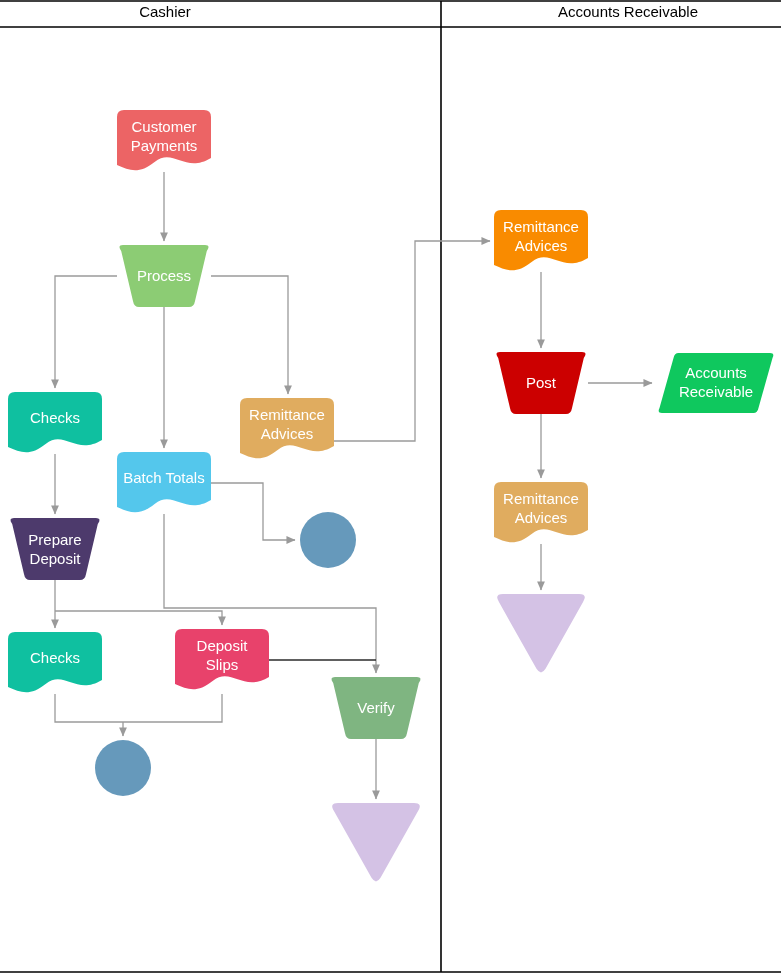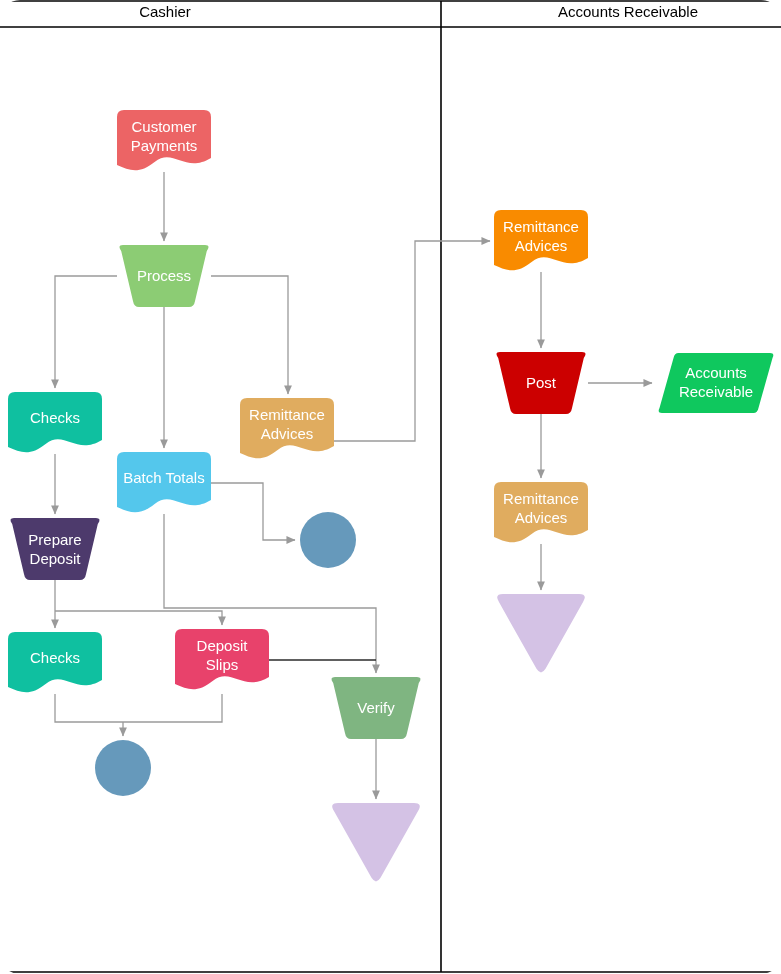--- a/index.html
+++ b/index.html
@@ -10,21 +10,20 @@
   }
   body {
     font-family: "Liberation Sans", sans-serif;
   }
   #diagram-root {
     position: relative;
     width: 781px;
     height: 974px;
     background: #ffffff;
     overflow: hidden;
-    border-radius: 20px;
   }
   svg.flow-canvas {
     display: block;
     width: 781px;
     height: 974px;
   }
   text.lane-title {
     font-family: "Liberation Sans", sans-serif;
     font-size: 15px;
     fill: #000000;

